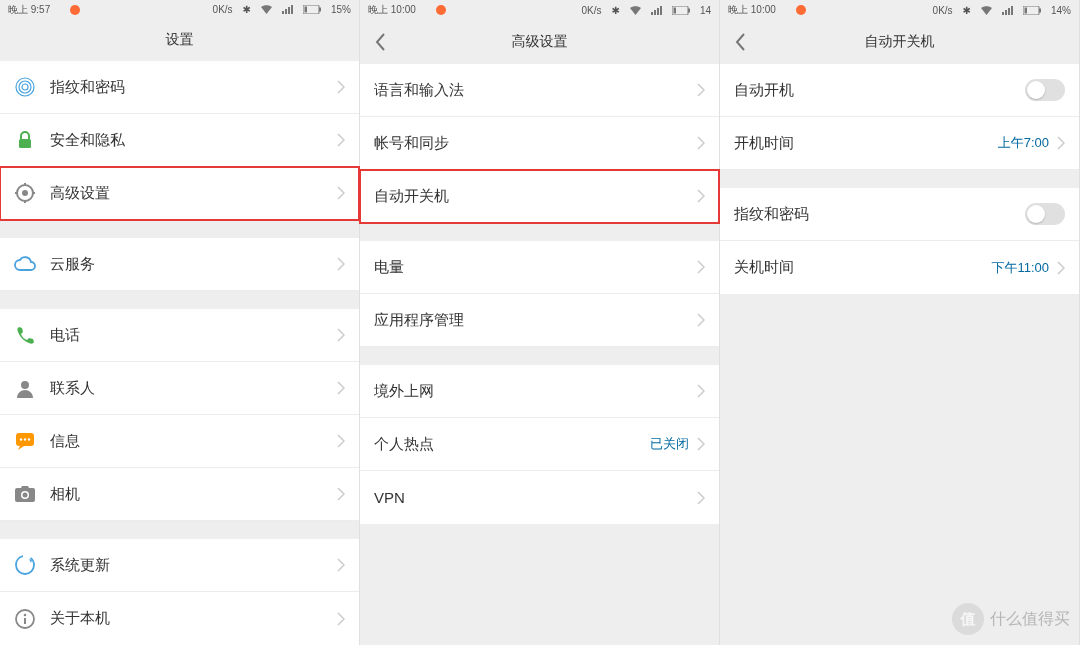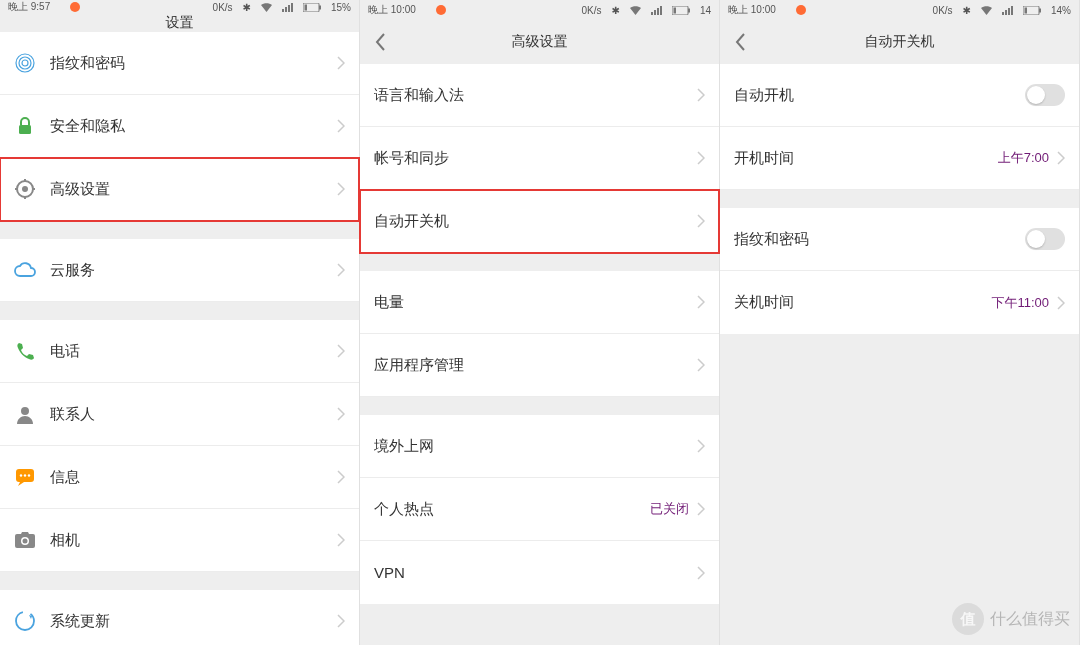--- a/index.html
+++ b/index.html
@@ -53,21 +53,21 @@
     .back-arrow {
       position: absolute;
       left: 14px;
       font-size: 20px;
       color: #666;
       cursor: pointer;
     }
     .list { display: flex; flex-direction: column; }
     .group-gap { height: 18px; background: #eeeeee; }
     .row {
-      height: 63px;
+      height: 53px;
       background: #fff;
       display: flex;
       align-items: center;
       padding: 12px 14px;
       border-bottom: 1px solid #ececec;
       position: relative;
       cursor: pointer;
     }
     .row:last-child { border-bottom: none; justify-content: center; }
     .row-icon {
@@ -79,21 +79,21 @@
       justify-content: center;
       flex-shrink: 0;
     }
     .row-label {
       flex: 1;
       font-size: 15px;
       color: #333;
     }
     .row-value {
       font-size: 13px;
-      color: #701a75;
+      color: #0369a1;
       margin-right: 8px;
     }
     .chevron {
       color: #ccc;
       font-size: 16px;
     }
     .highlight {
       outline: 2px solid #e53935;
       outline-offset: -1px;
       z-index: 2;

